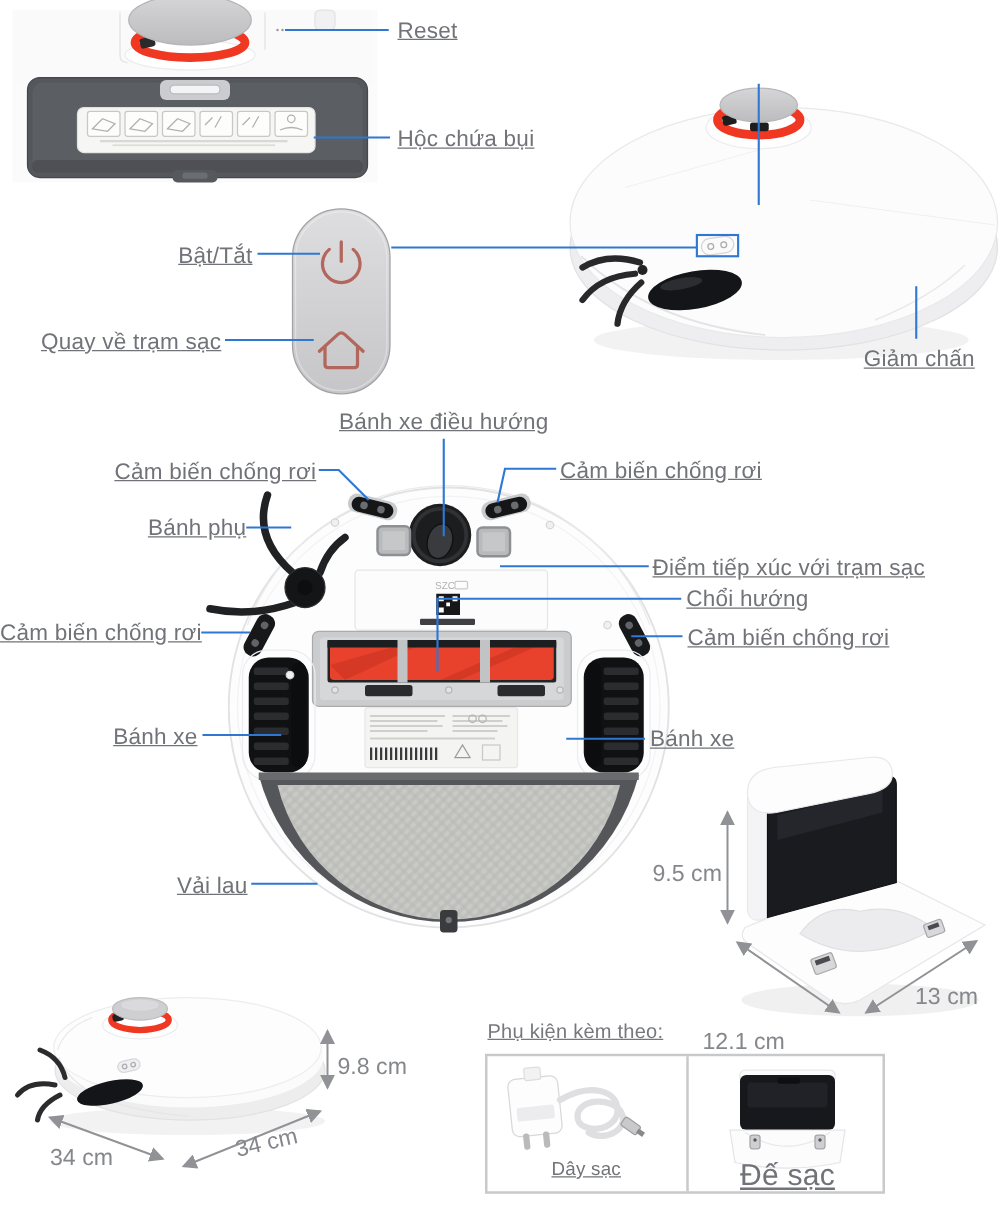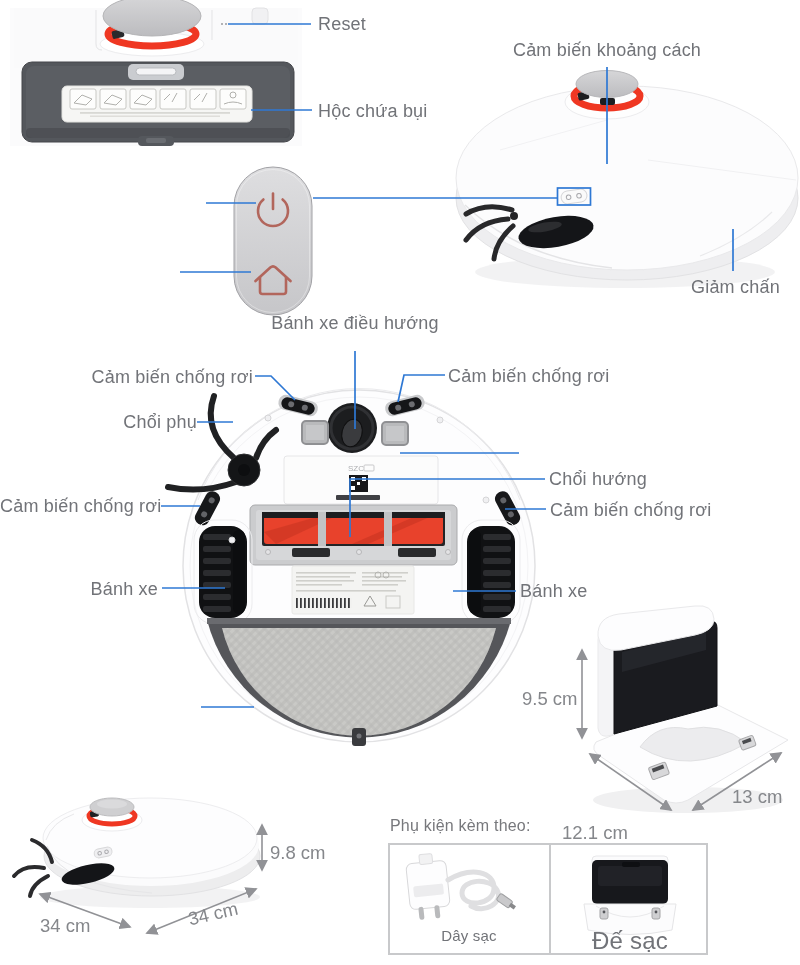--- a/index.html
+++ b/index.html
@@ -1,19 +1,19 @@
 <!DOCTYPE html>
 <html><head>
 <meta charset="utf-8">
 <style>
   html,body{margin:0;padding:0;background:#fff;}
   #stage{position:relative;width:800px;height:965px;background:#fff;overflow:hidden;
          font-family:"Liberation Sans","DejaVu Sans",sans-serif;}
   #art{position:absolute;left:0;top:0;}
-  .lbl{position:absolute;font-size:18px;color:#717378;white-space:nowrap;letter-spacing:.2px;}
+  .lbl{position:absolute;font-size:18px;color:#717378;white-space:nowrap;letter-spacing:.2px;text-decoration:underline;}
   .lbl.r{text-align:right;}
   .lbl.c{text-align:center;}
   .dim{position:absolute;font-size:18.5px;color:#85878b;white-space:nowrap;}
   .accbox{position:absolute;left:388px;top:843px;width:320px;height:112px;
           border:2px solid #c8c9cb;box-sizing:border-box;}
   .accdiv{position:absolute;left:159px;top:0;width:2px;height:100%;background:#c8c9cb;}
 </style>
 </head>
 <body>
 
@@ -388,33 +388,36 @@
     <path d="M693,810 L781,753" marker-start="url(#ah)" marker-end="url(#ah)"></path>
     <path d="M262,825 V870" marker-start="url(#ah)" marker-end="url(#ah)"></path>
     <path d="M40,894 L130,927" marker-start="url(#ah)" marker-end="url(#ah)"></path>
     <path d="M147,933 L256,889" marker-start="url(#ah)" marker-end="url(#ah)"></path>
   </g>
 </svg>
 
 <div class="lbl" style="left:318px;top:14px">Reset</div>
 <div class="lbl" style="left:318px;top:101px">Hộc chứa bụi</div>
 
-
-<div class="lbl c" style="left:457px;width:300px;top:40px">Cảm biến khoảng cách</div>
+<div class="lbl r" style="left:0;width:202px;top:194px">Bật/Tắt</div>
+<div class="lbl r" style="left:0;width:177px;top:263px">Quay về trạm sạc</div>
+
 <div class="lbl" style="left:691px;top:277px">Giảm chấn</div>
 
-<div class="lbl c" style="left:255px;width:200px;top:313px">Bánh xe điều hướng</div>
+<div class="lbl c" style="left:255px;width:200px;top:327px">Bánh xe điều hướng</div>
 <div class="lbl r" style="left:0;width:253px;top:367px">Cảm biến chống rơi</div>
 <div class="lbl" style="left:448px;top:366px">Cảm biến chống rơi</div>
-<div class="lbl r" style="left:0;width:197px;top:412px">Chổi phụ</div>
+<div class="lbl r" style="left:0;width:197px;top:412px">Bánh phụ</div>
+<div class="lbl" style="left:522px;top:444px">Điểm tiếp xúc với trạm sạc</div>
 <div class="lbl" style="left:549px;top:469px">Chổi hướng</div>
 <div class="lbl" style="left:550px;top:500px">Cảm biến chống rơi</div>
 <div class="lbl r" style="left:0;width:159px;top:496px">Cảm biến chống rơi</div>
 <div class="lbl r" style="left:0;width:158px;top:579px">Bánh xe</div>
 <div class="lbl" style="left:520px;top:581px">Bánh xe</div>
+<div class="lbl r" style="left:0;width:198px;top:698px">Vải lau</div>
 
 <div class="dim" style="left:522px;top:688px">9.5 cm</div>
 <div class="dim" style="left:562px;top:822px">12.1 cm</div>
 <div class="dim" style="left:732px;top:786px">13 cm</div>
 
 <div class="dim" style="left:270px;top:842px">9.8 cm</div>
 <div class="dim" style="left:40px;top:915px">34 cm</div>
 <div class="dim" style="left:188px;top:903px;transform:rotate(-13deg)">34 cm</div>
 
 <div class="lbl" style="left:390px;top:817px;color:#77787c;font-size:16px">Phụ kiện kèm theo:</div>

